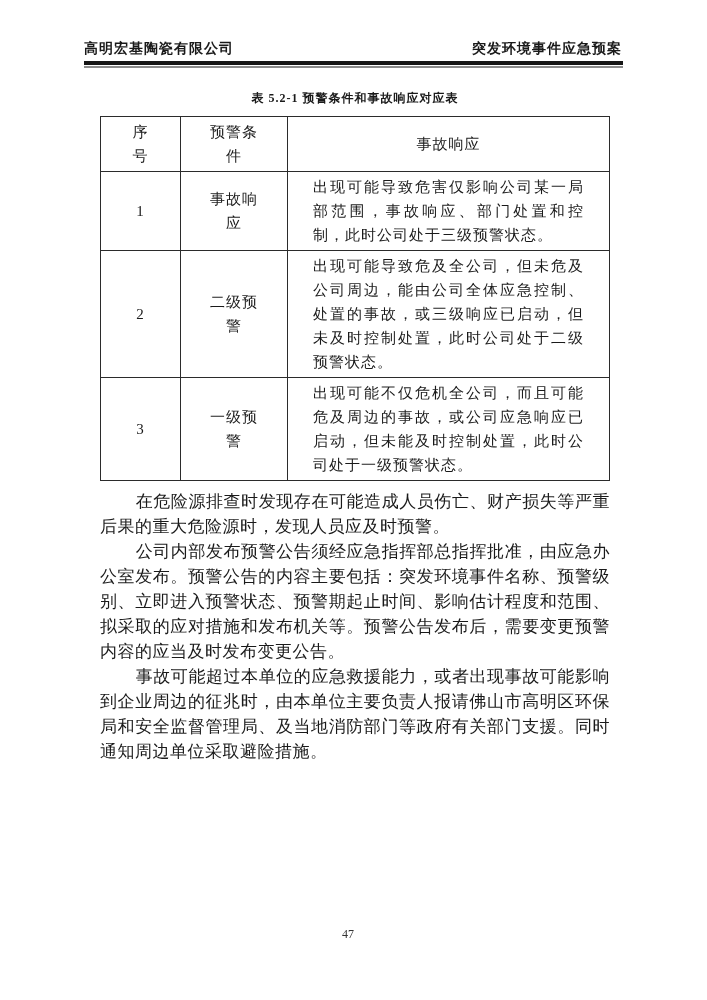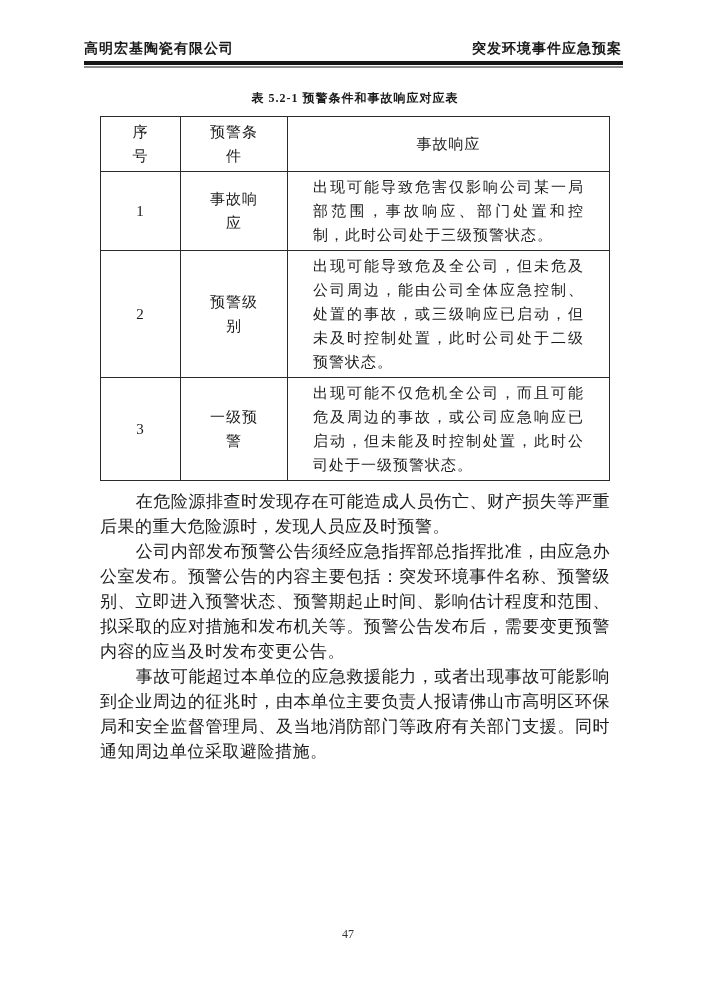--- a/index.html
+++ b/index.html
@@ -116,21 +116,21 @@
         </tr>
       </thead>
       <tbody>
         <tr>
           <td class="col-no">1</td>
           <td class="col-cond">事故响应</td>
           <td class="col-resp">出现可能导致危害仅影响公司某一局部范围，事故响应、部门处置和控制，此时公司处于三级预警状态。</td>
         </tr>
         <tr>
           <td class="col-no">2</td>
-          <td class="col-cond">预警级别</td>
+          <td class="col-cond">二级预警</td>
           <td class="col-resp">出现可能导致危及全公司，但未危及公司周边，能由公司全体应急控制、处置的事故，或三级响应已启动，但未及时控制处置，此时公司处于二级预警状态。</td>
         </tr>
         <tr>
           <td class="col-no">3</td>
           <td class="col-cond">一级预警</td>
           <td class="col-resp">出现可能不仅危机全公司，而且可能危及周边的事故，或公司应急响应已启动，但未能及时控制处置，此时公司处于一级预警状态。</td>
         </tr>
       </tbody>
     </table>
 

